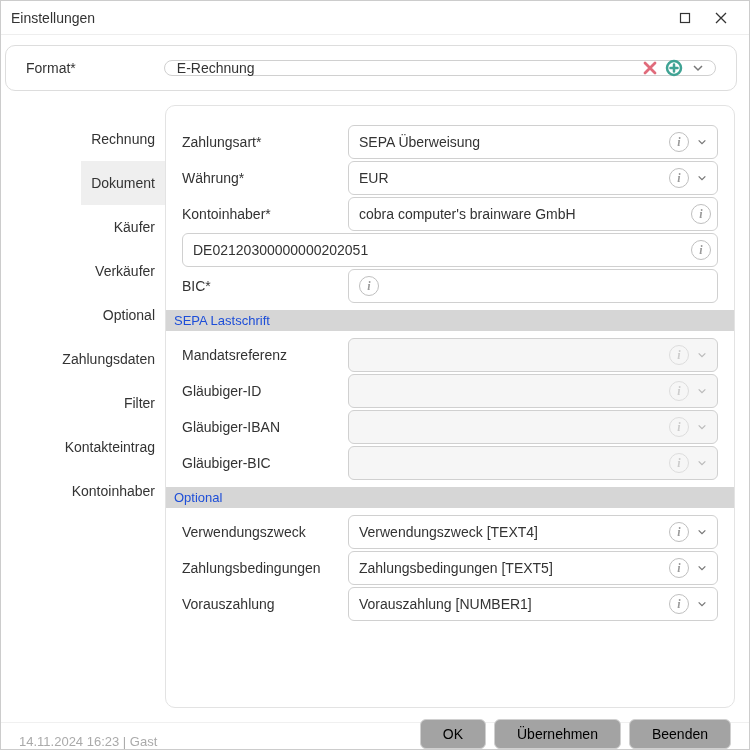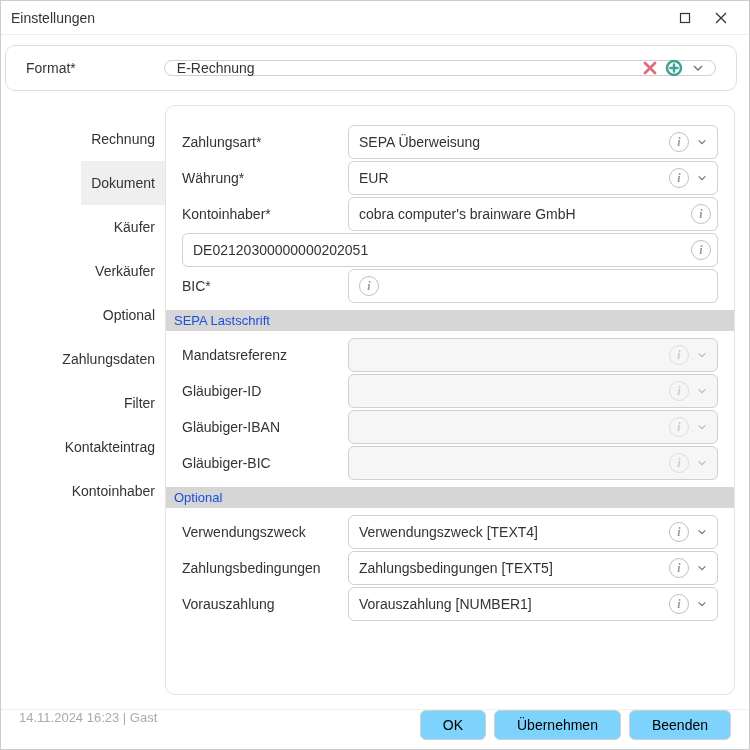--- a/index.html
+++ b/index.html
@@ -26,23 +26,23 @@
   .row { display: flex; align-items: center; height: 36px; gap: 6px; }
   .row .label { width: 160px; font-size: 14px; }
   .row .control { flex: 1; display: flex; align-items: center; border: 1px solid #d0d0d0; border-radius: 6px; height: 34px; padding: 0 6px 0 10px; font-size: 14px; background: #fff; }
   .row .control.disabled { background: #f6f6f6; color: #aaa; }
   .row .control .cval { flex: 1; white-space: nowrap; overflow: hidden; text-overflow: ellipsis; }
   .info-ic { width: 20px; height: 20px; display: flex; align-items: center; justify-content: center; color: #9a9a9a; font-weight: bold; border: 1.5px solid #bfbfbf; border-radius: 50%; font-family: Georgia, serif; font-style: italic; font-size: 12px; cursor: pointer; flex-shrink: 0; }
   .control.disabled .info-ic, .control.disabled .chev { color: #ccc; border-color: #ddd; }
   .chev { width: 18px; height: 18px; display: flex; align-items: center; justify-content: center; color: #777; margin-left: 4px; cursor: pointer; flex-shrink: 0; }
   .section-header { background: #d6d6d6; color: #1d4ed8; font-size: 13px; padding: 3px 8px; margin: 0 -16px; margin-top: 6px; margin-bottom: 6px; }
 
-  .footer { height: 40px; display: flex; align-items: flex-start; padding: 0 18px; gap: 8px; border-top: 1px solid #f0f0f0; }
+  .footer { height: 27px; display: flex; align-items: flex-end; padding: 0 18px; gap: 8px; border-top: 1px solid #f0f0f0; }
   .footer .status { flex: 1; color: #aaa; font-size: 13px; }
-  .btn { border: 1px solid #d0d0d0; background: #7dd3fc; border-radius: 6px; padding: 6px 22px; font-size: 14px; cursor: pointer; }
+  .btn { border: 1px solid #d0d0d0; background: #a3a3a3; border-radius: 6px; padding: 6px 22px; font-size: 14px; cursor: pointer; }
 
   svg { overflow: visible; }
 </style>
 </head>
 <body>
 
 <div class="window">
 
   <div class="titlebar">
     <div class="title">Einstellungen</div>

